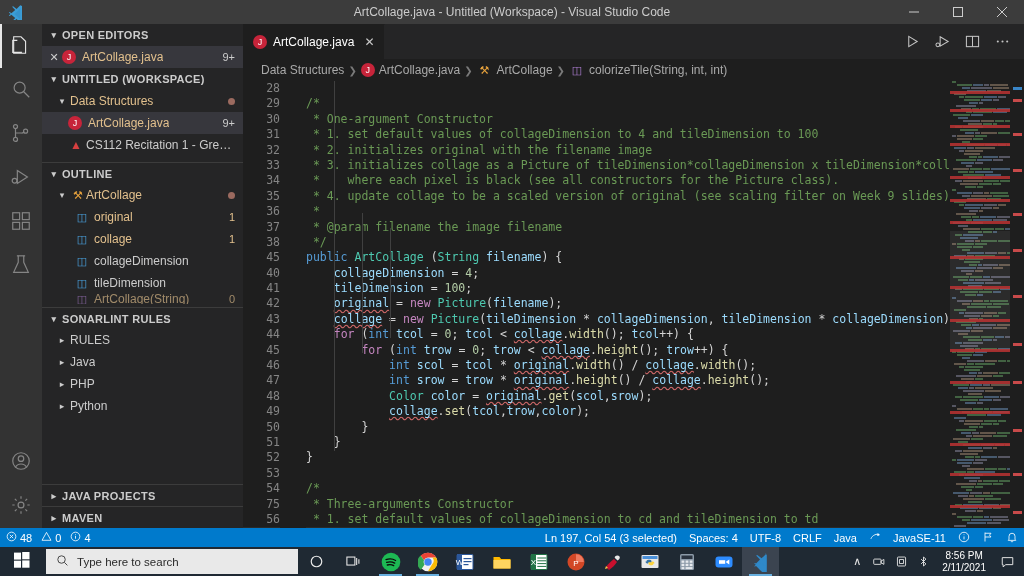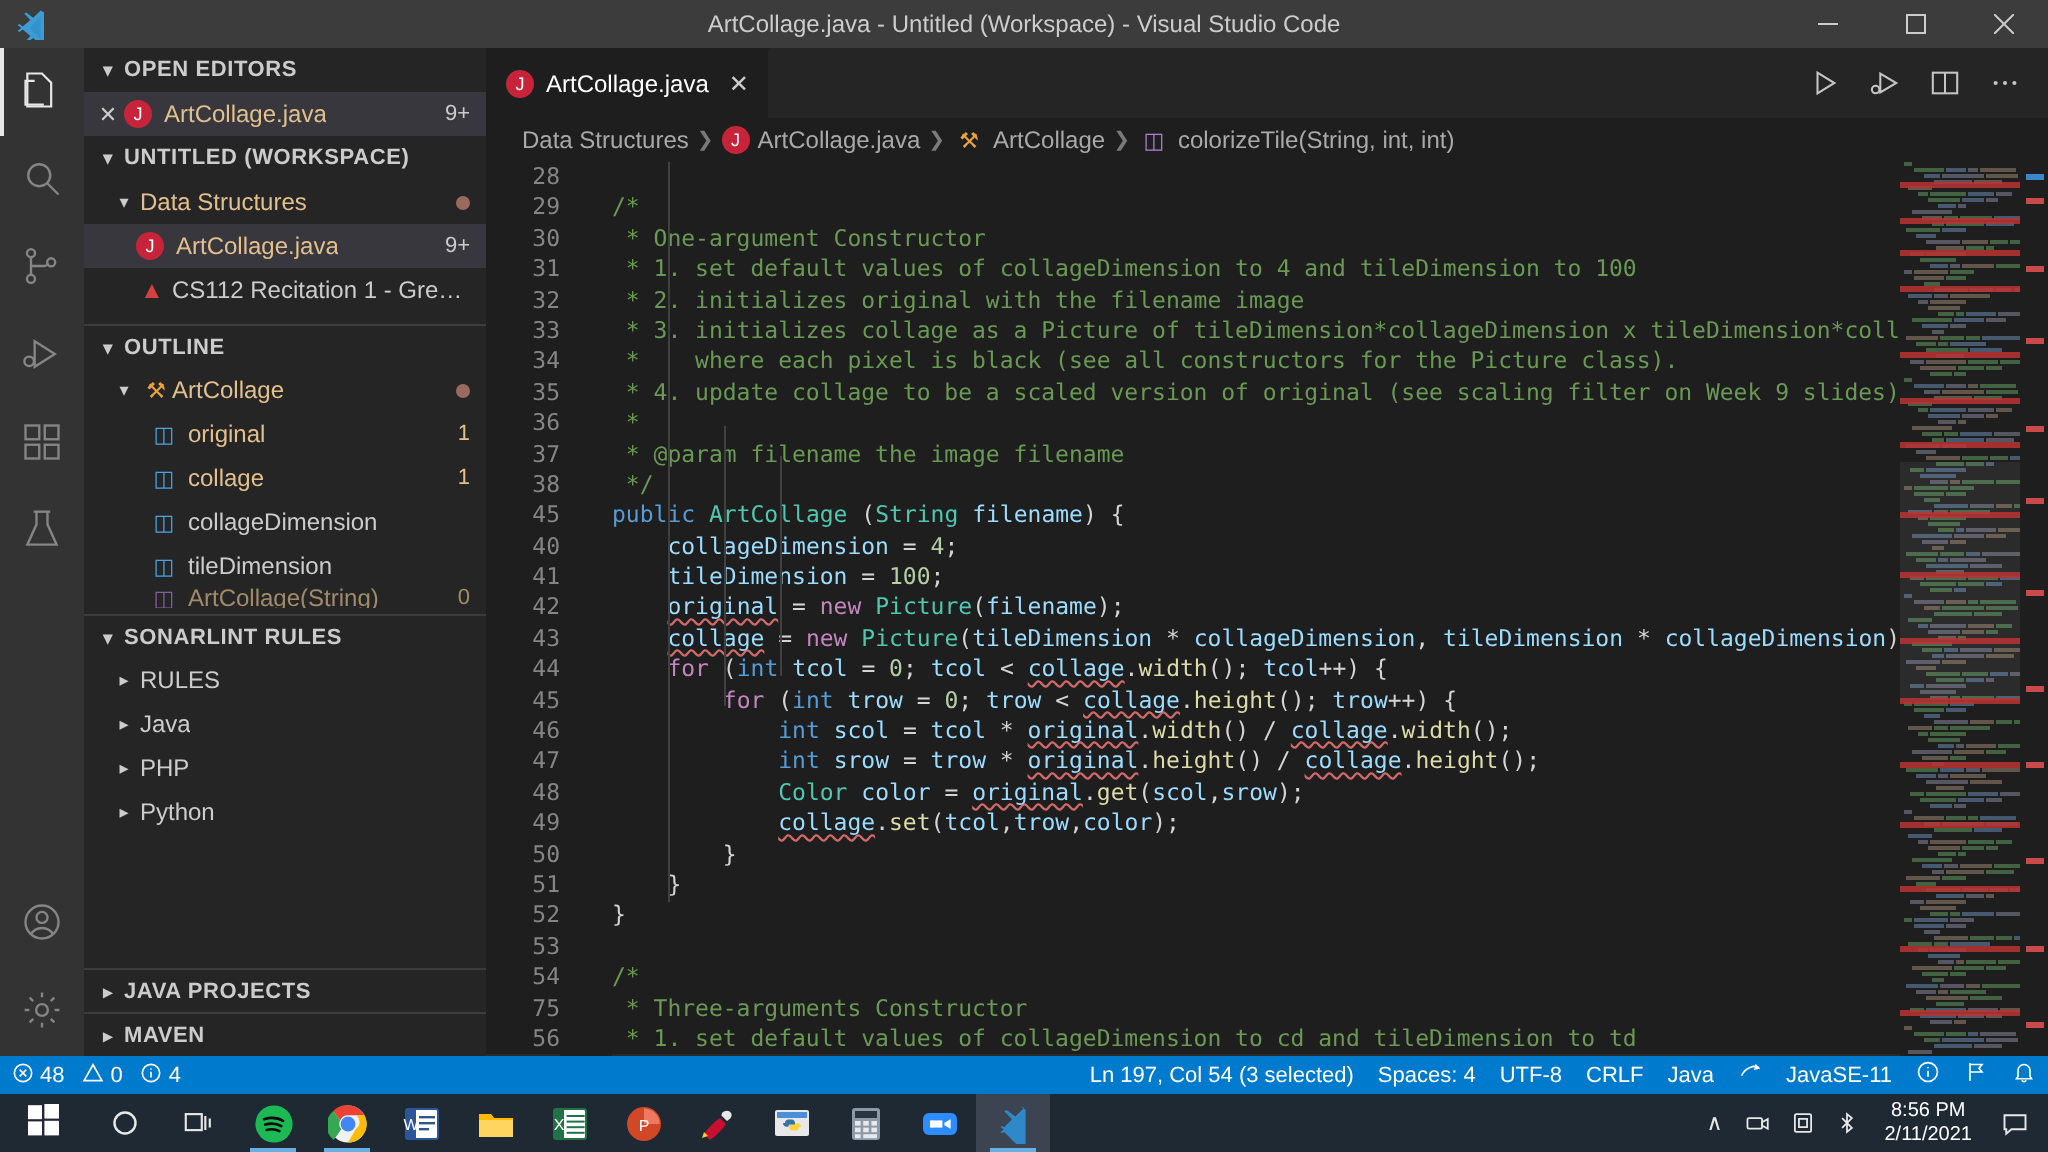--- a/index.html
+++ b/index.html
@@ -1240,20 +1240,29 @@
     <div class="start-btn">
       <span>
         <svg width="16" height="16" viewBox="0 0 16 16" fill="#ffffff">
             <rect x="0" y="0.6" width="7" height="7"></rect>
             <rect x="8.2" y="0" width="7.3" height="7.3"></rect>
             <rect x="0" y="8.7" width="7" height="7"></rect>
             <rect x="8.2" y="8.4" width="7.3" height="7.3"></rect>
           </svg>
       </span>
     </div>
+    <div class="search-box">
+      <span>
+        <svg width="13" height="13" viewBox="0 0 16 16" fill="none" stroke="#444" stroke-width="1.2">
+            <circle cx="6.8" cy="6.8" r="4.6"></circle>
+            <path d="M10.4 10.4 14 14"></path>
+          </svg>
+      </span>
+      <span>Type here to search</span>
+    </div>
     <div class="tb-icon">
       <svg width="15" height="15" viewBox="0 0 16 16" fill="none" stroke="#e8e8e8" stroke-width="1.3">
           <circle cx="8" cy="8" r="5.6"></circle>
         </svg>
     </div>
     <div class="tb-icon">
       <svg width="16" height="15" viewBox="0 0 18 16" fill="none" stroke="#e8e8e8" stroke-width="1.2">
           <rect x="1" y="3" width="9" height="9"></rect>
           <path d="M12 4v8M14.5 5.5v5"></path>
         </svg>

